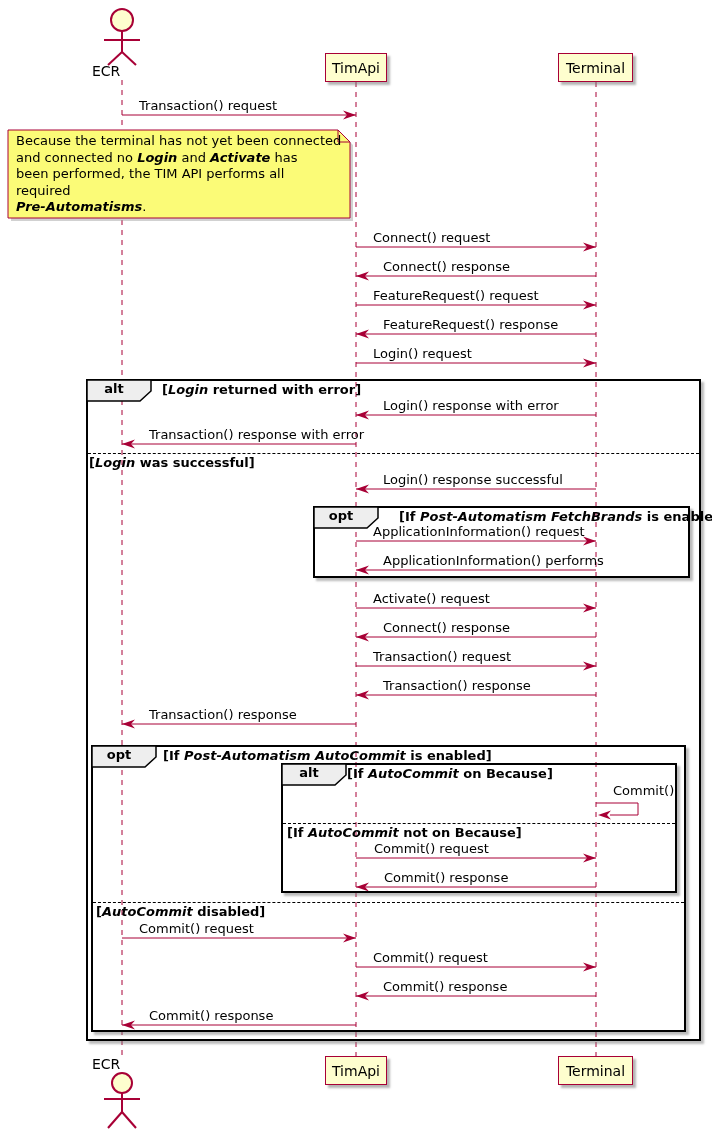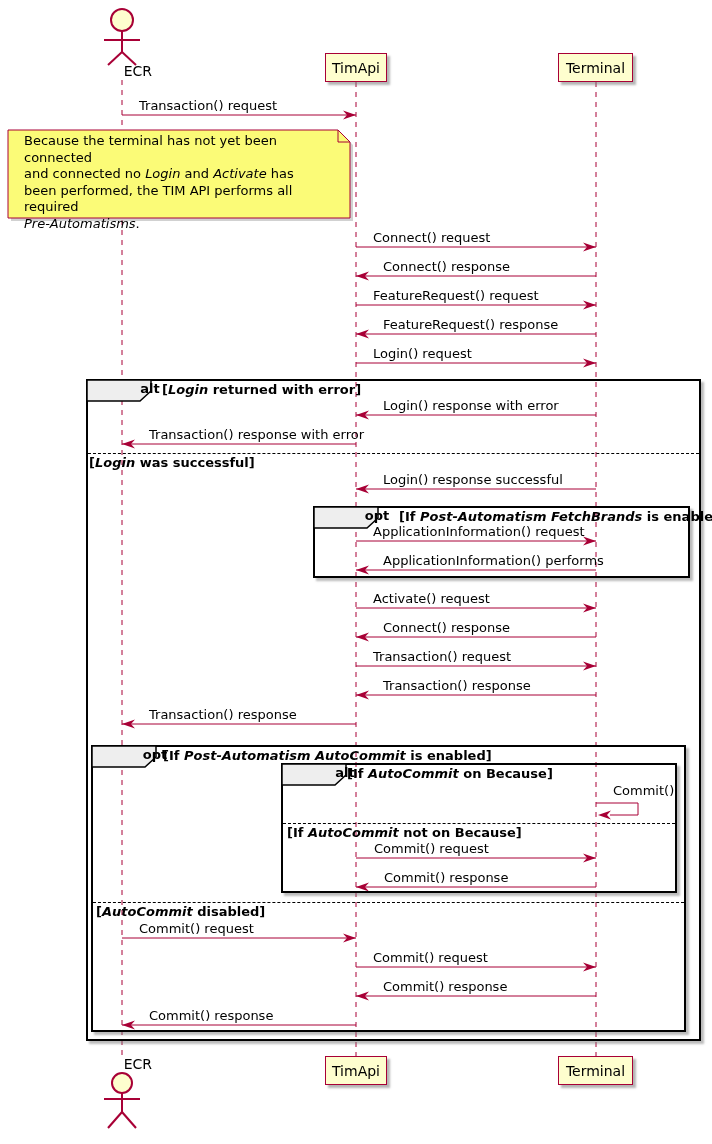--- a/index.html
+++ b/index.html
@@ -15,30 +15,30 @@
   svg.base .actor{stroke:#A80036;stroke-width:2;fill:none;}
   svg.base circle.actorhead{fill:#FEFECE;}
   svg.base path.noteshadow{fill:#9a9a9a;opacity:.45;stroke:none;}
   svg.base path.notebody{fill:#FBFB77;stroke:#A80036;stroke-width:1;}
   svg.base path.notefold{fill:none;stroke:#A80036;stroke-width:1;}
   .pbox{
     position:absolute;background:#FEFECE;border:1.5px solid #A80036;
     box-sizing:border-box;display:flex;align-items:center;justify-content:center;
     font-size:14px;box-shadow:3px 3px 2px rgba(120,120,120,.55);
   }
-  .alabel{position:absolute;width:60px;text-align:right;font-size:14px;}
+  .alabel{position:absolute;width:60px;text-align:left;font-size:14px;}
   .notetext{position:absolute;left:8px;top:130px;width:342px;box-sizing:border-box;
-    padding:3px 16px;font-size:13px;line-height:16.5px;}
-  .it{font-style:italic;}
+    padding:3px 8px;font-size:13px;line-height:16.5px;}
+  .it{font-style:italic;font-weight:bold;}
   .frame{position:absolute;border:2px solid #000;box-sizing:border-box;background:transparent;
     box-shadow:3px 3px 2px rgba(120,120,120,.5);}
   .frame svg.tag{position:absolute;left:-2px;top:-2px;}
   .frame svg.tag path{fill:#EEEEEE;stroke:#000;stroke-width:1.5;}
   .frame .kw{position:absolute;left:-2px;top:0px;width:56px;text-align:center;
-    font-weight:bold;font-size:13px;padding-left:36px;}
+    font-weight:bold;font-size:13px;}
   .frame .cond{position:absolute;font-weight:bold;font-size:13px;white-space:nowrap;}
   .frame .divider{position:absolute;left:0;right:0;border-top:1px dashed #000;height:0;}
   .frame .dlabel{position:absolute;font-weight:bold;font-size:13px;white-space:nowrap;}
   .msg{position:absolute;font-size:13px;white-space:nowrap;margin-left:8px;}
 </style>
 </head>
 <body>
 
 <div class="canvas">
 

